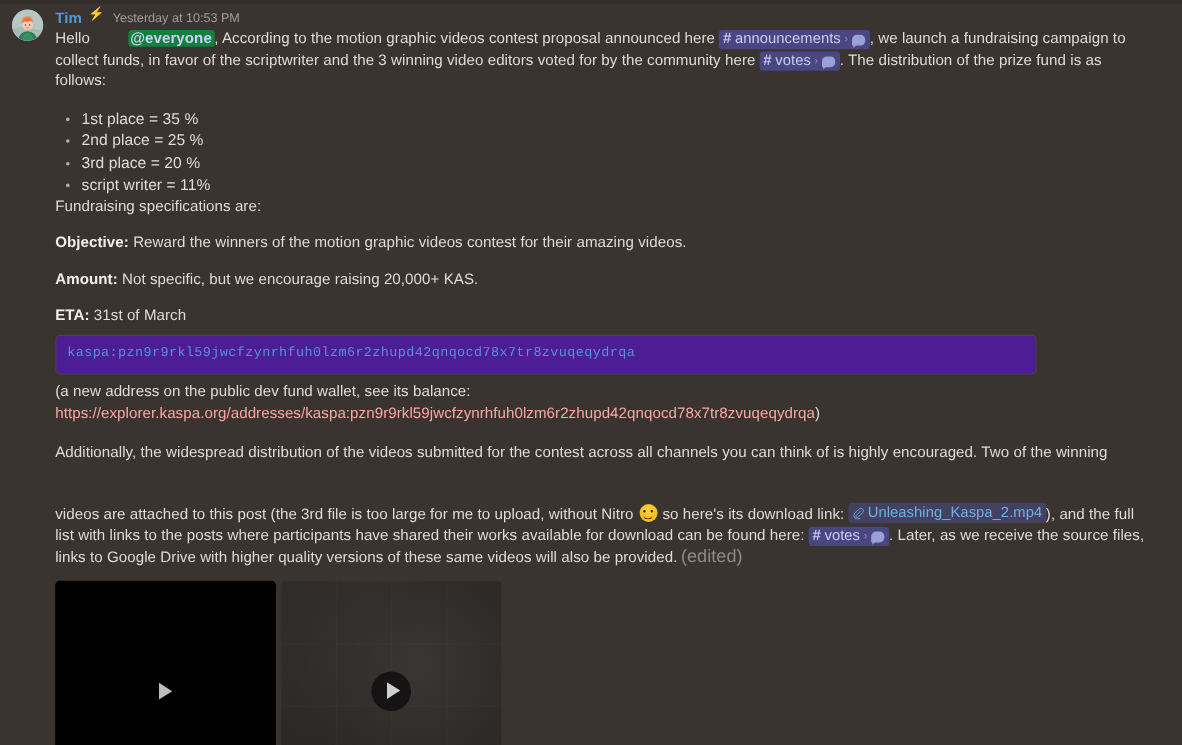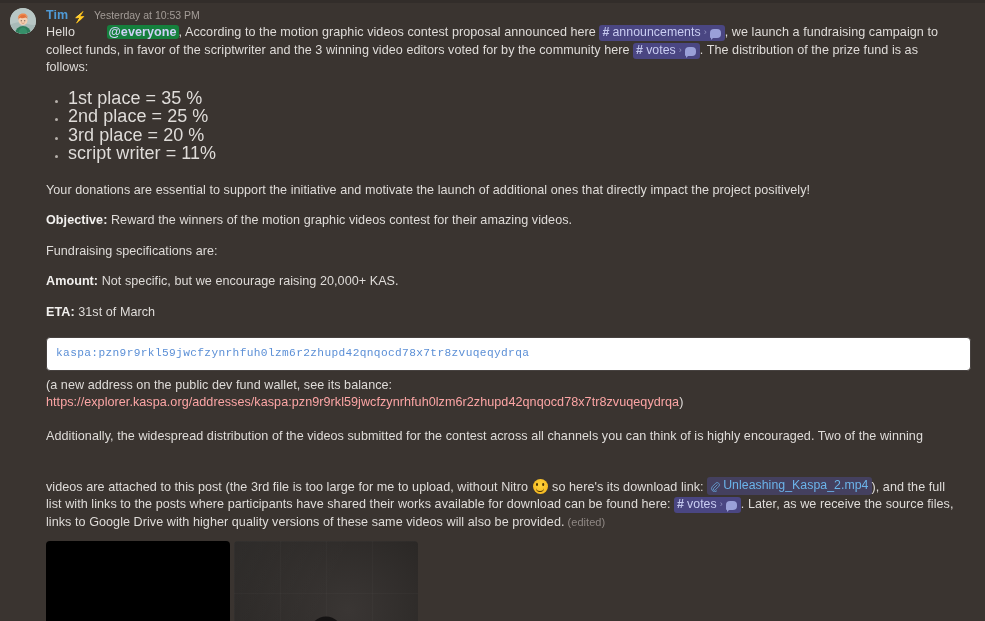--- a/index.html
+++ b/index.html
@@ -35,21 +35,21 @@
     overflow: hidden;
     background: #b9c6c4;
     display: block;
   }
   .msg-body {
     margin-left: 46px;
     padding-right: 16px;
   }
   .msg-header {
     display: flex;
-    align-items: flex-end;
+    align-items: flex-start;
     gap: 5px;
     line-height: 16px;
     margin-bottom: 1px;
   }
   .username {
     color: #4f9ad6;
     font-weight: bold;
     font-size: 12.5px;
     letter-spacing: .1px;
   }
@@ -71,21 +71,21 @@
   }
   .para { margin: 0 0 0 0; }
   .para + .para { margin-top: 13px; }
   .bullets {
     margin: 13px 0 0 0;
     padding-left: 22px;
     list-style: disc;
   }
   .bullets li {
     color: #dfdcd9;
-    font-size: 18px;
+    font-size: 13px;
     line-height: 17.5px;
     margin-bottom: 1px;
   }
   .bullets li::marker { color: #b6b0ab; font-size: 11px; }
   .mention {
     background: #15803d;
     color: #cdd0f5;
     border-radius: 3px;
     padding: 0 2px;
     font-weight: 700;
@@ -115,31 +115,31 @@
   }
   .chanpill .bub::after {
     content: "";
     position: absolute;
     left: 1px; bottom: -2px;
     border-left: 3px solid #9aa0d8;
     border-bottom: 3px solid transparent;
   }
   .bold { font-weight: bold; color: #f2f0ee; }
   .codeblock {
-    margin-top: 16px;
-    background: #ffffff;
+    margin-top: 6px;
+    background: #4c1d95;
     border: 1px solid #474240;
     border-radius: 4px;
     padding: 7px 9px;
     color: #5b8fd6;
     font-family: "Liberation Mono", monospace;
     font-size: 11.2px;
     letter-spacing: .35px;
     overflow-wrap: anywhere;
-    width: 925px;
+    width: 818px;
   }
   .link {
     color: #fca5a5;
     text-decoration: none;
     overflow-wrap: anywhere;
   }
   .small-note { margin-top: 6px; }
   .filelink {
     display: inline-flex;
     align-items: center;
@@ -176,21 +176,21 @@
     box-shadow: 6.2px 0 0 #4a3204;
   }
   .emoji-inline::after {
     content: "";
     position: absolute;
     left: 3.8px; top: 8.4px;
     width: 7.4px; height: 3.4px;
     border-bottom: 1.5px solid #4a3204;
     border-radius: 0 0 8px 8px;
   }
-  .edited { color: #8f8884; font-size: 11px; margin-left: 3px; }
+  .edited { color: #8f8884; font-size: 15px; margin-left: 3px; }
 
   .attachments {
     display: flex;
     gap: 4px;
     margin-top: 10px;
   }
   .video {
     position: relative;
     border-radius: 4px;
     overflow: hidden;
@@ -288,25 +288,24 @@
               <span class="bub"></span>
             </span><span>. The distribution of the prize fund is as follows:</span></p>
 
         <ul class="bullets">
           <li>1st place = 35 %</li>
           <li>2nd place = 25 %</li>
           <li>3rd place = 20 %</li>
           <li>script writer = 11%</li>
         </ul>
 
-        <p class="para" style="margin-top:19px">Your donations are essential to support the initiative and motivate the launch of additional ones that directly impact the project positively!</p>
+
+        <p class="para">Fundraising specifications are:</p>
 
         <p class="para"><span class="bold">Objective:</span><span> Reward the winners of the motion graphic videos contest for their amazing videos.</span></p>
-
-        <p class="para">Fundraising specifications are:</p>
 
         <p class="para"><span class="bold">Amount:</span><span> Not specific, but we encourage raising 20,000+ KAS.</span></p>
 
         <p class="para"><span class="bold">ETA:</span><span> 31st of March</span></p>
 
 
         <div class="codeblock">kaspa:pzn9r9rkl59jwcfzynrhfuh0lzm6r2zhupd42qnqocd78x7tr8zvuqeqydrqa</div>
 
         <p class="small-note"><span>(a new address on the public dev fund wallet, see its balance: </span><a class="link" href="#">https://explorer.kaspa.org/addresses/kaspa:pzn9r9rkl59jwcfzynrhfuh0lzm6r2zhupd42qnqocd78x7tr8zvuqeqydrqa</a><span>)</span></p>
 

